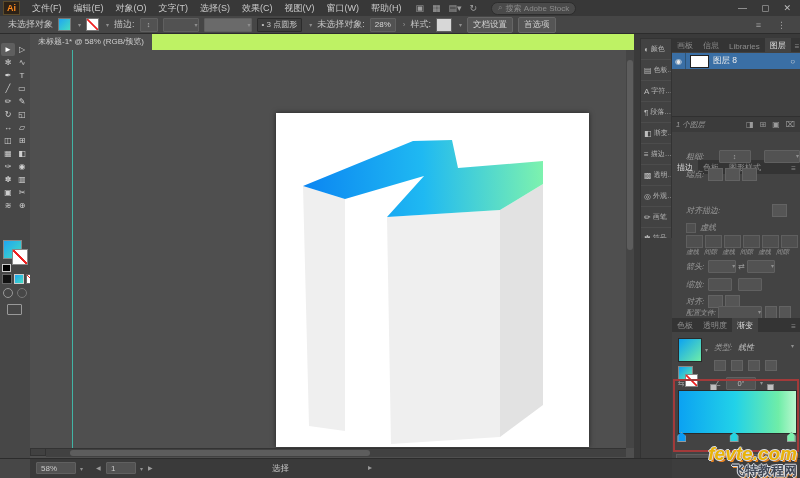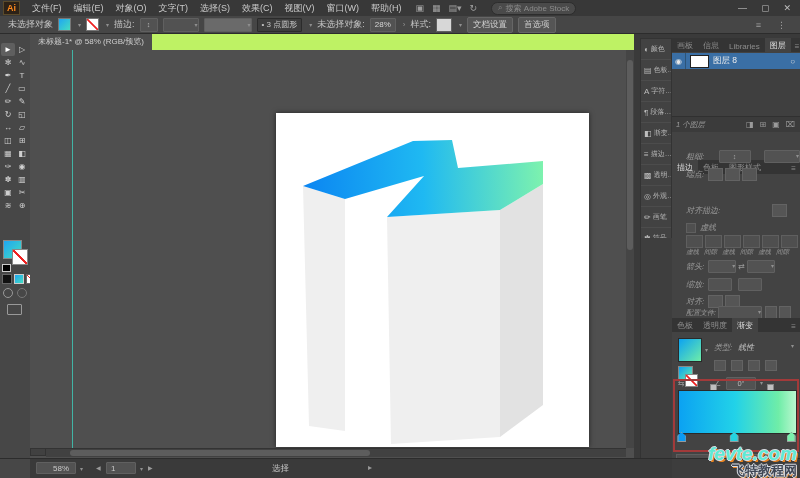--- a/index.html
+++ b/index.html
@@ -69,21 +69,21 @@
   .gstop{position:absolute;top:0;width:9px;height:10px;transform:translateX(-50%);
          clip-path:polygon(50% 0,100% 40%,100% 100%,0 100%,0 40%);border:1px solid #999;box-sizing:border-box;}
   .mid{position:absolute;top:346px;width:5px;height:5px;background:#c0c0c0;border:1px solid #888;}
   .redbox{position:absolute;left:1px;top:341px;width:122px;height:69px;border:2px solid #a23a3a;z-index:5;}
   
   .statusbar{position:absolute;left:0;top:458px;width:800px;height:20px;background:#3a3a3a;border-top:1px solid #2c2c2c;}
   .sbleft{position:absolute;left:0;top:0;width:30px;height:20px;background:#474747;}
   .sbright{position:absolute;left:672px;top:0;width:128px;height:20px;background:#3d3d3d;}
   
   .watermark{position:absolute;right:3px;bottom:1px;z-index:60;text-align:right;line-height:1;}
-  .wm1{font-size:19px;font-weight:bold;font-style:italic;color:#5eead4;
+  .wm1{font-size:19px;font-weight:bold;font-style:italic;color:#eab308;
        text-shadow:1px 0 #d8dce2,-1px 0 #d8dce2,0 1px #d8dce2,0 -1px #d8dce2,2px 2px 0 #e8821e;margin-left:17px;}
   .wm2{font-size:13px;font-weight:bold;color:#3f4654;margin-top:1px;
        text-shadow:1px 0 #d8dce2,-1px 0 #d8dce2,0 1px #d8dce2,0 -1px #d8dce2,1px 2px 0 #e8821e;}
 </style>
 </head>
 <body>
 
 <div id="app">
 
   <div class="titlebar">
@@ -416,21 +416,21 @@
         <span class="gstop chip" style="background: rgb(37, 211, 224); left: 48%;"></span>
         <span class="gstop chip" style="background: rgb(123, 240, 173); left: 97%;"></span>
       </div>
     <div class="redbox" style="border-color: rgb(162, 58, 58);"></div>
     <span class="abs tinybox" style="left:4px;top:416px;width:34px;height:12px;"></span>
     <span class="abs tinybox" style="left:56px;top:416px;width:30px;height:12px;"></span>
   </div>
 
   <div class="statusbar">
     <div class="sbleft"></div>
-    <span class="abs box" style="left:36px;top:3px;width:40px;height:12px;font-size:8px;color:#c9c9c9;line-height:12px;padding-left:16px;box-sizing:border-box;">58%</span>
+    <span class="abs box" style="left:36px;top:3px;width:40px;height:12px;font-size:8px;color:#c9c9c9;line-height:12px;padding-left:4px;box-sizing:border-box;">58%</span>
     <span class="abs caret" style="left:78px;top:6px;">▾</span>
     <span class="abs lbl" style="left:96px;top:5px;font-size:6px;">◀</span>
     <span class="abs box" style="left:106px;top:3px;width:30px;height:12px;font-size:8px;color:#c9c9c9;line-height:12px;padding-left:4px;box-sizing:border-box;">1</span>
     <span class="abs caret" style="left:138px;top:6px;">▾</span>
     <span class="abs lbl" style="left:148px;top:5px;font-size:6px;">▶</span>
     <span class="abs lbl2" style="left:272px;top:4px;font-size:8.5px;">选择</span>
     <span class="abs lbl" style="left:368px;top:4px;">▸</span>
     <div class="sbright"></div>
   </div>
 

